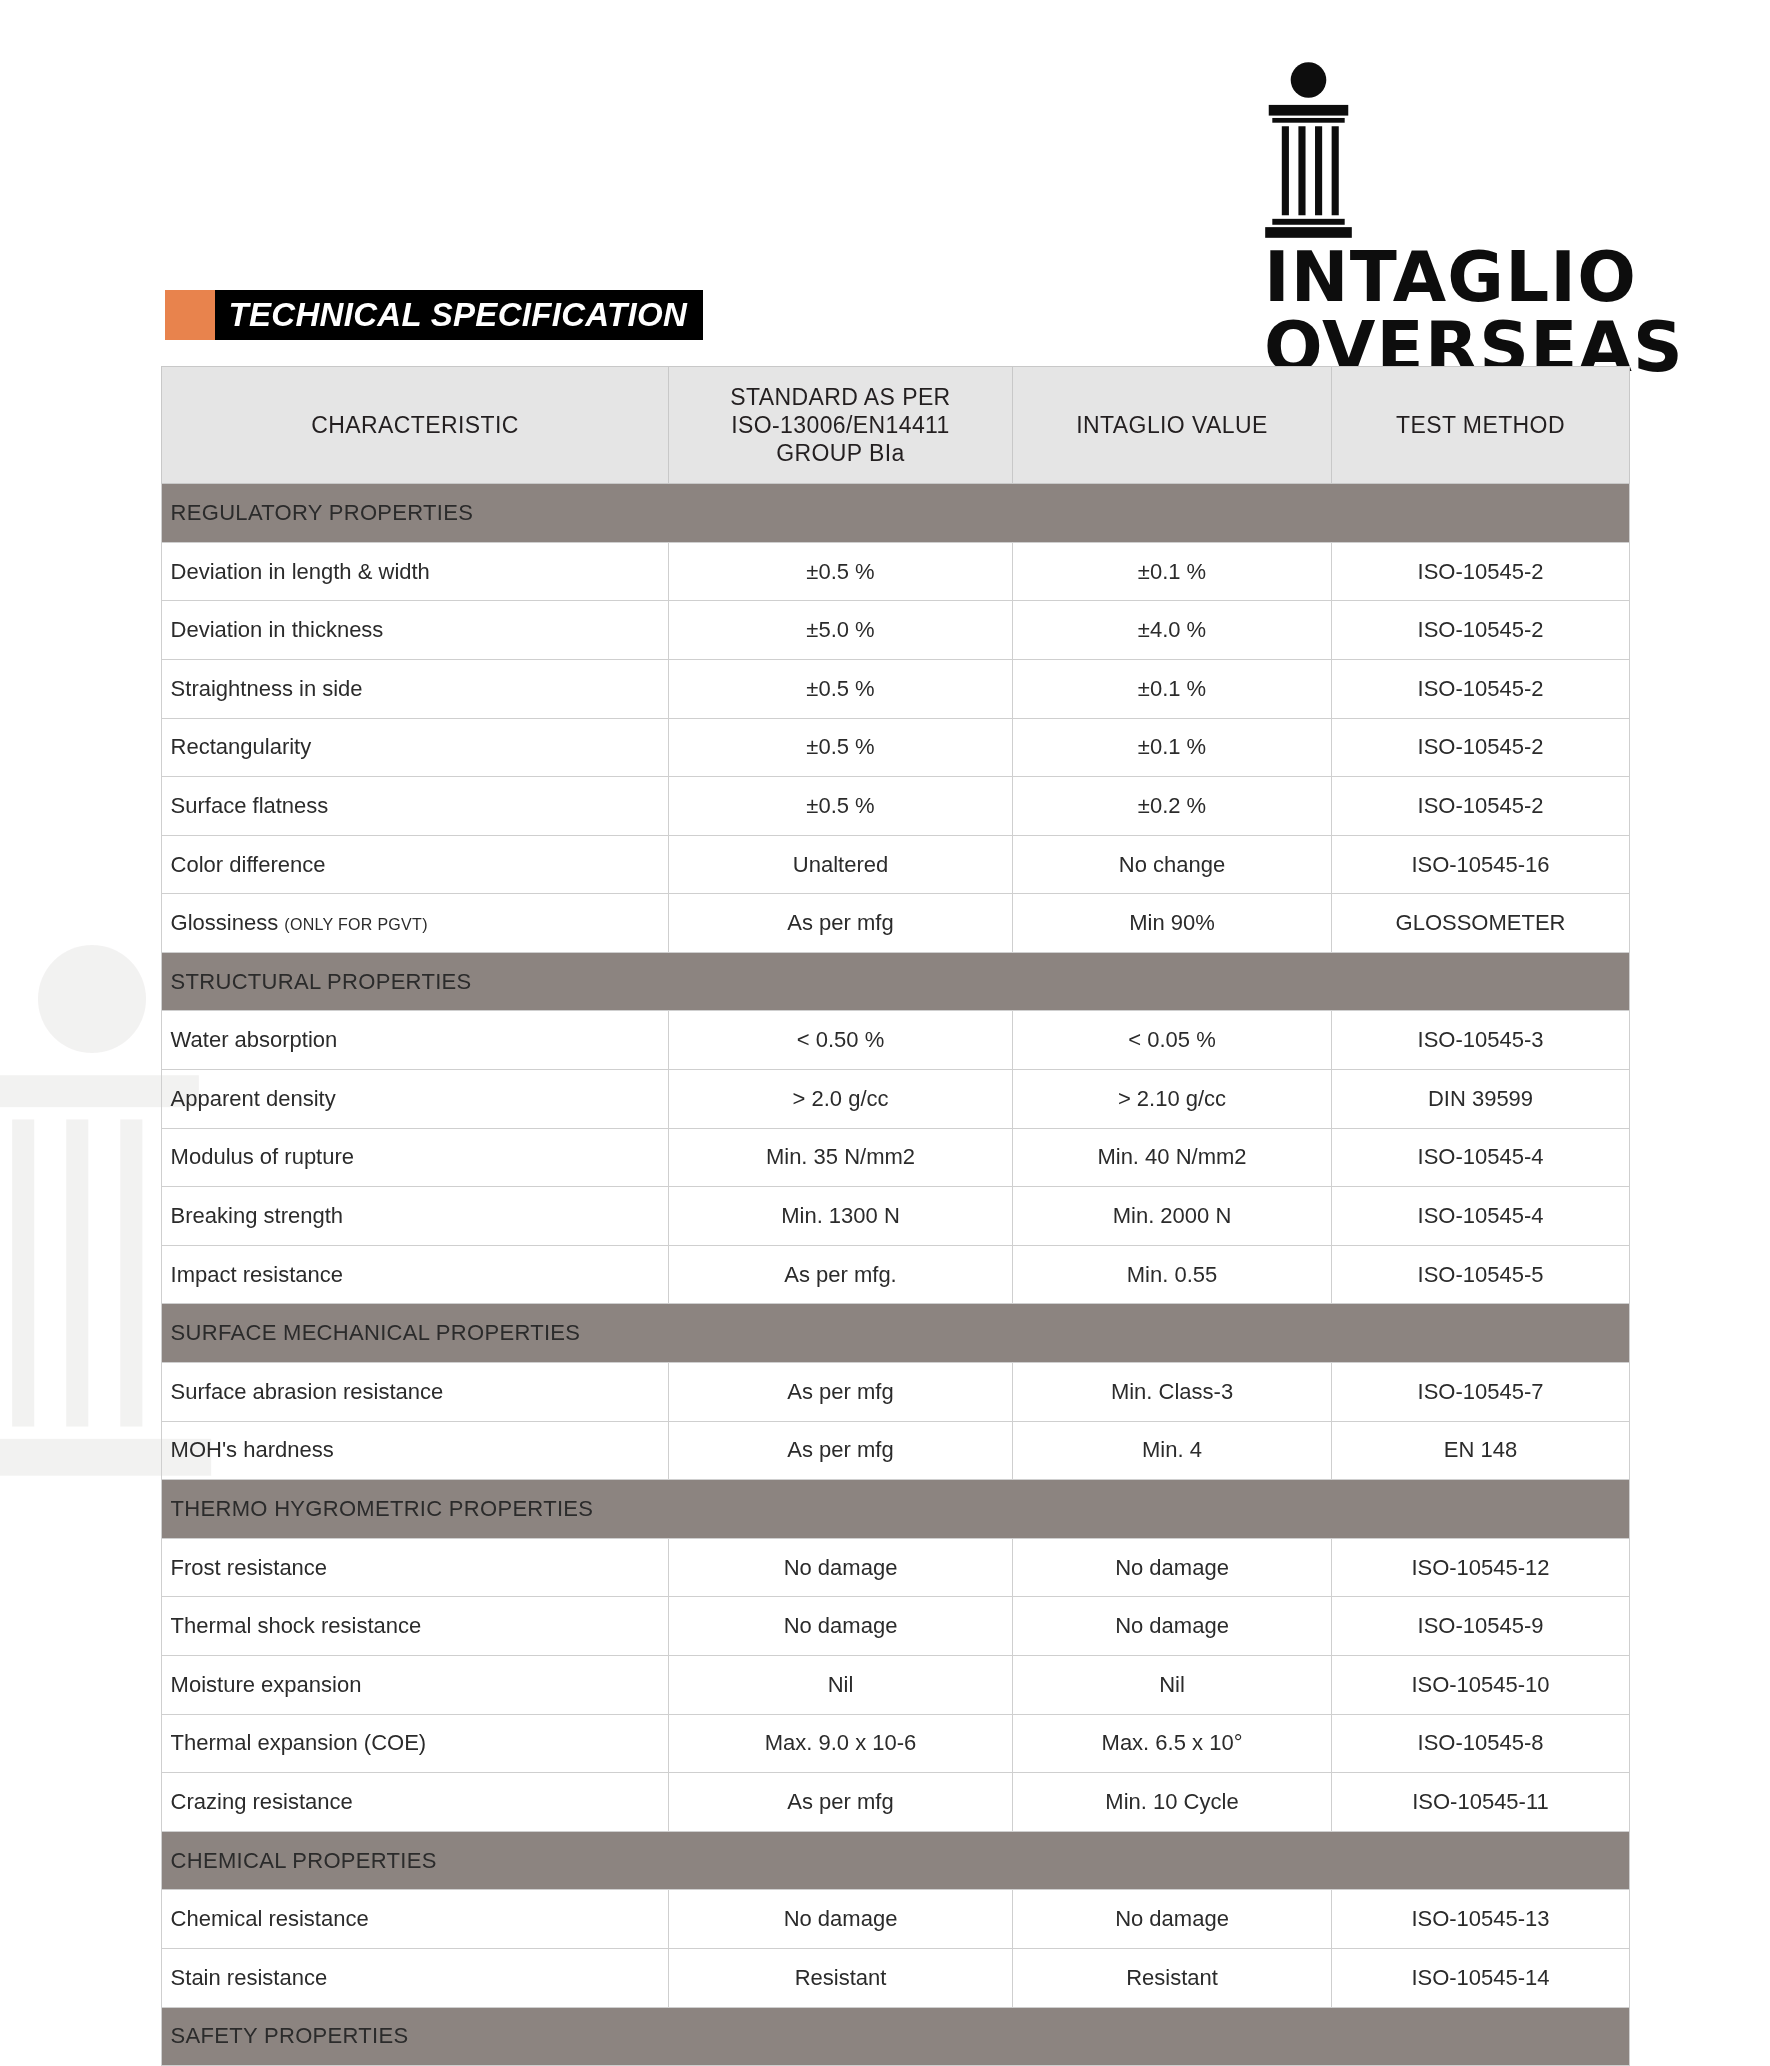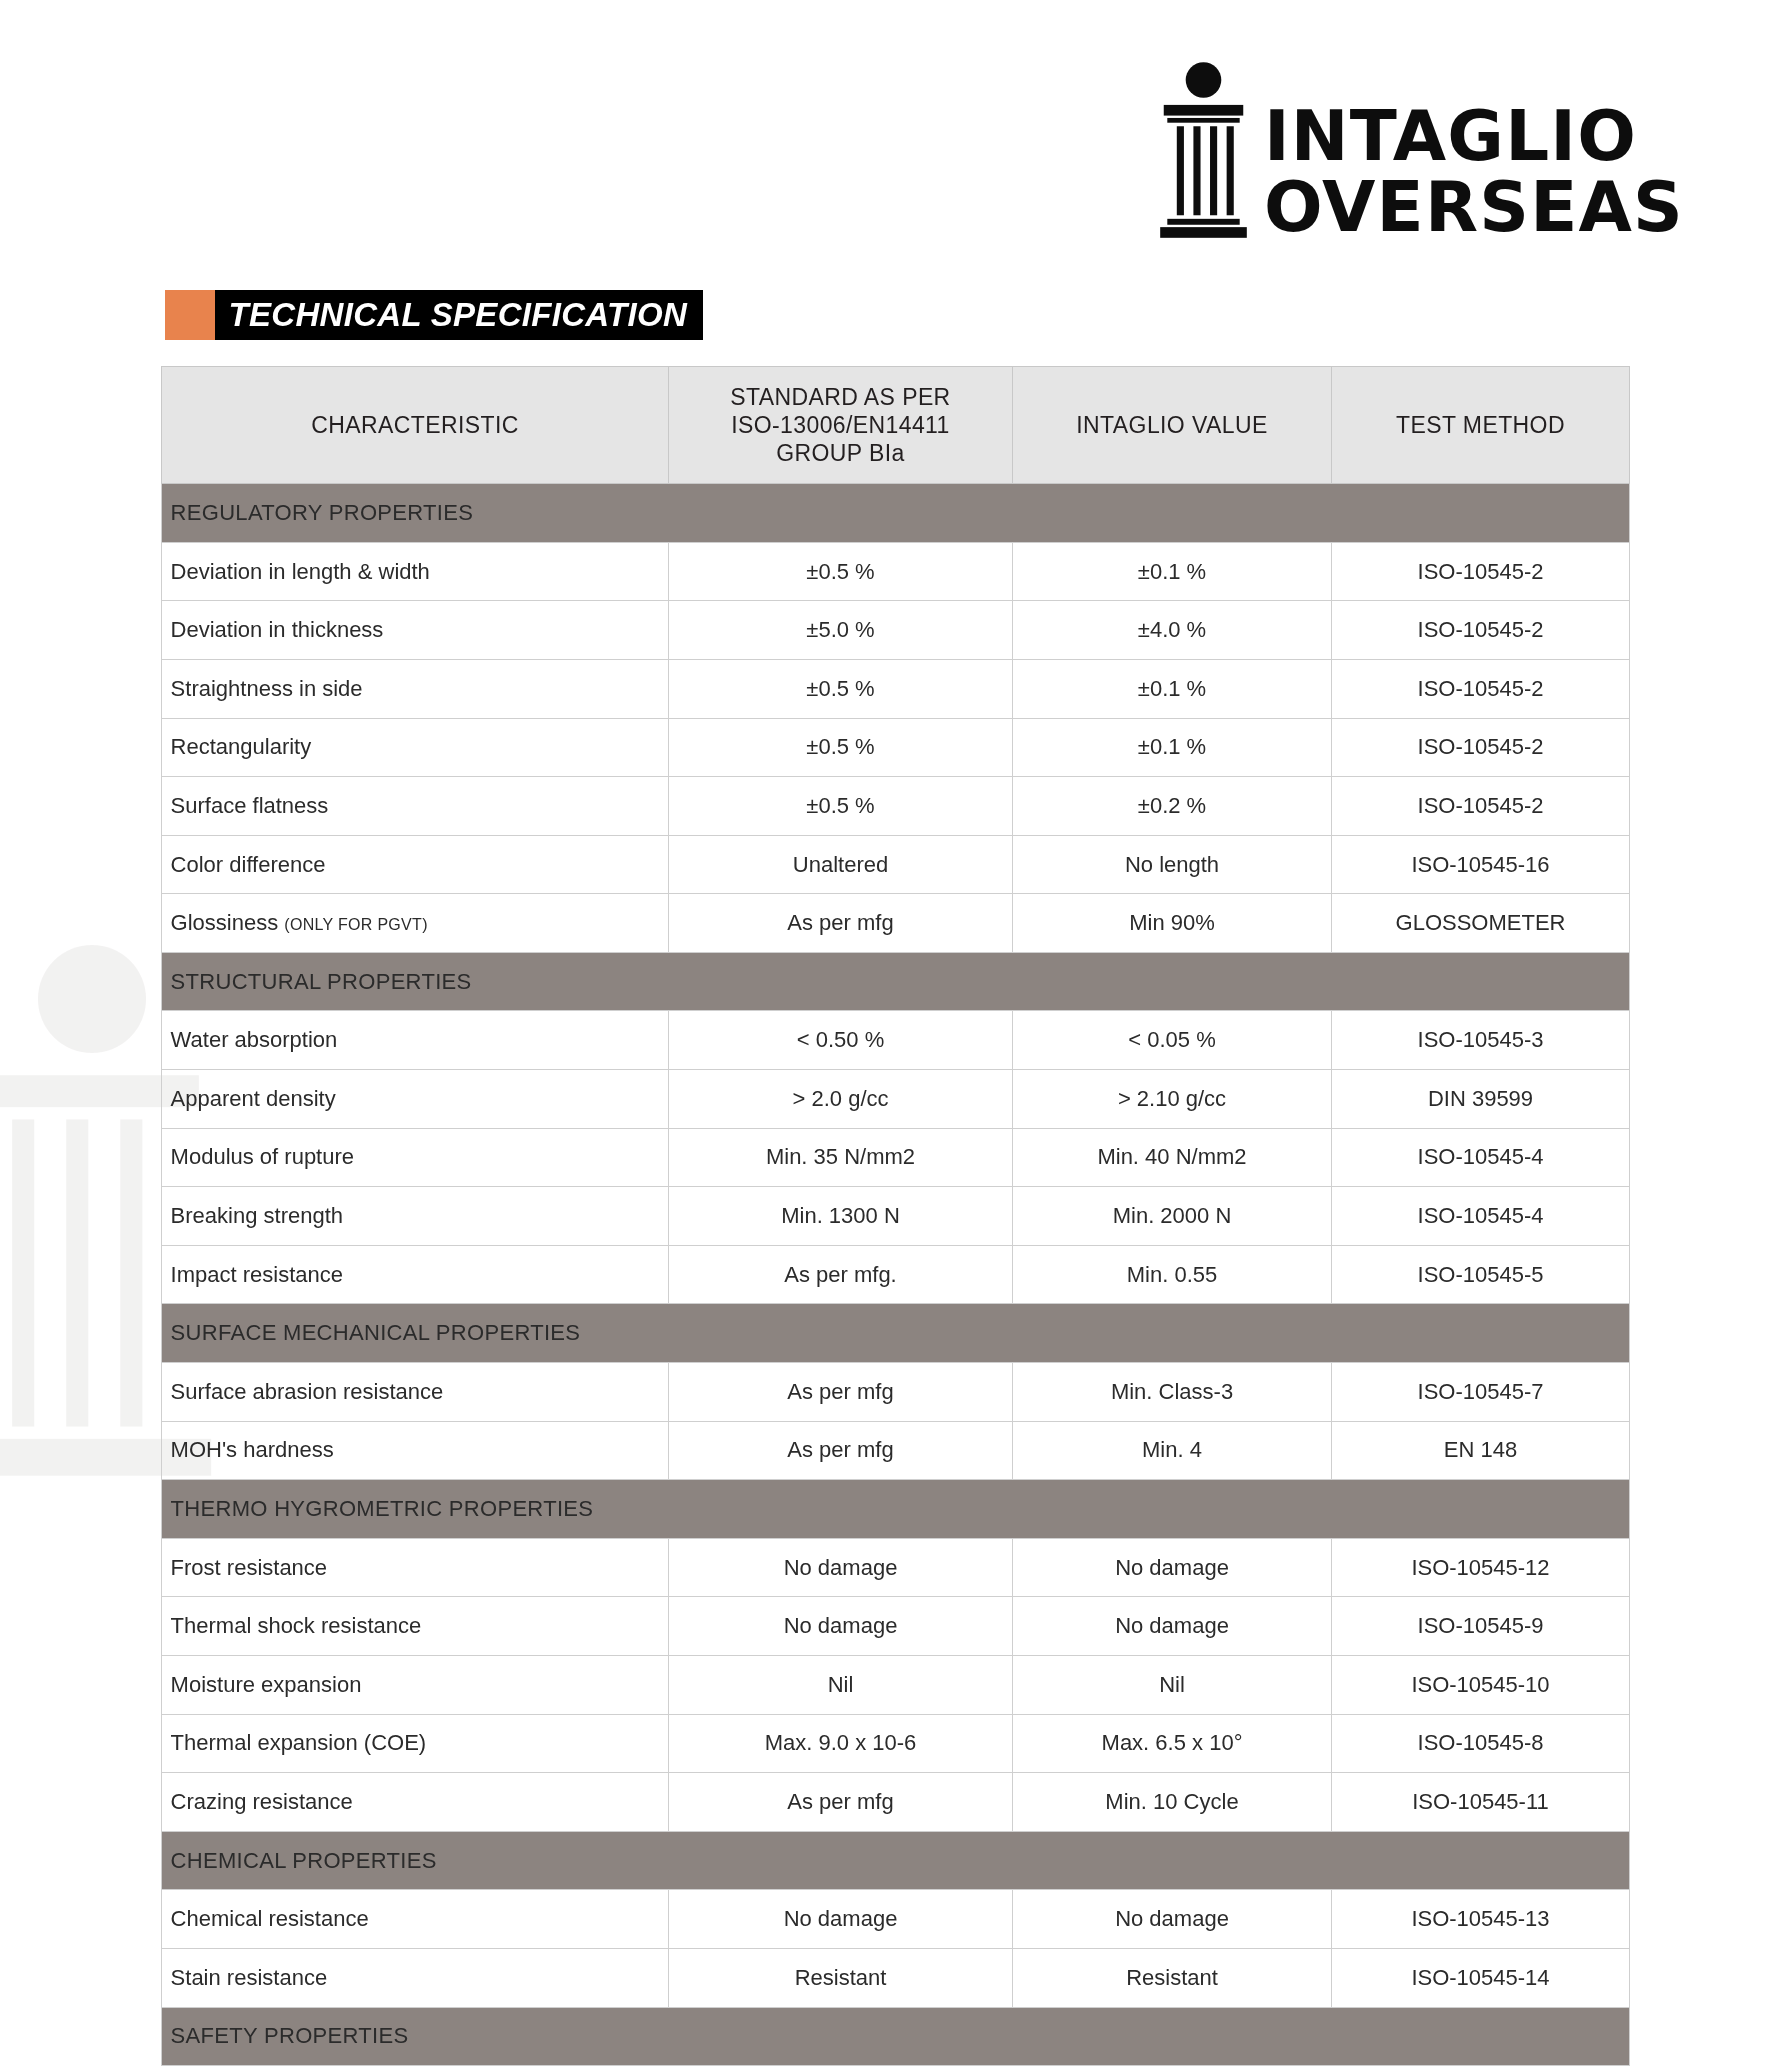--- a/index.html
+++ b/index.html
@@ -26,21 +26,22 @@
     opacity: 0.10;
     pointer-events: none;
   }
 
   
   .logo-block {
     position: absolute;
     right: 86px;
     top: 58px;
     display: flex;
-    align-items: flex-end;
+    align-items: flex-start;
+    flex-direction: column;
   }
   .logo-mark {
     width: 89px;
     height: 184px;
     margin-right: 16px;
     flex: none;
   }
   .logo-words {
     display: flex;
     flex-direction: column;
@@ -223,21 +224,21 @@
       </tr>
       <tr>
         <td class="char">Surface flatness</td>
         <td class="mid">±0.5 %</td>
         <td class="mid">±0.2 %</td>
         <td class="mid">ISO-10545-2</td>
       </tr>
       <tr>
         <td class="char">Color difference</td>
         <td class="mid">Unaltered</td>
-        <td class="mid">No length</td>
+        <td class="mid">No change</td>
         <td class="mid">ISO-10545-16</td>
       </tr>
       <tr>
         <td class="char">Glossiness <span class="small-caps">(ONLY FOR PGVT)</span></td>
         <td class="mid">As per mfg</td>
         <td class="mid">Min 90%</td>
         <td class="mid">GLOSSOMETER</td>
       </tr>
       <tr class="section-row">
         <td colspan="4">STRUCTURAL PROPERTIES</td>

